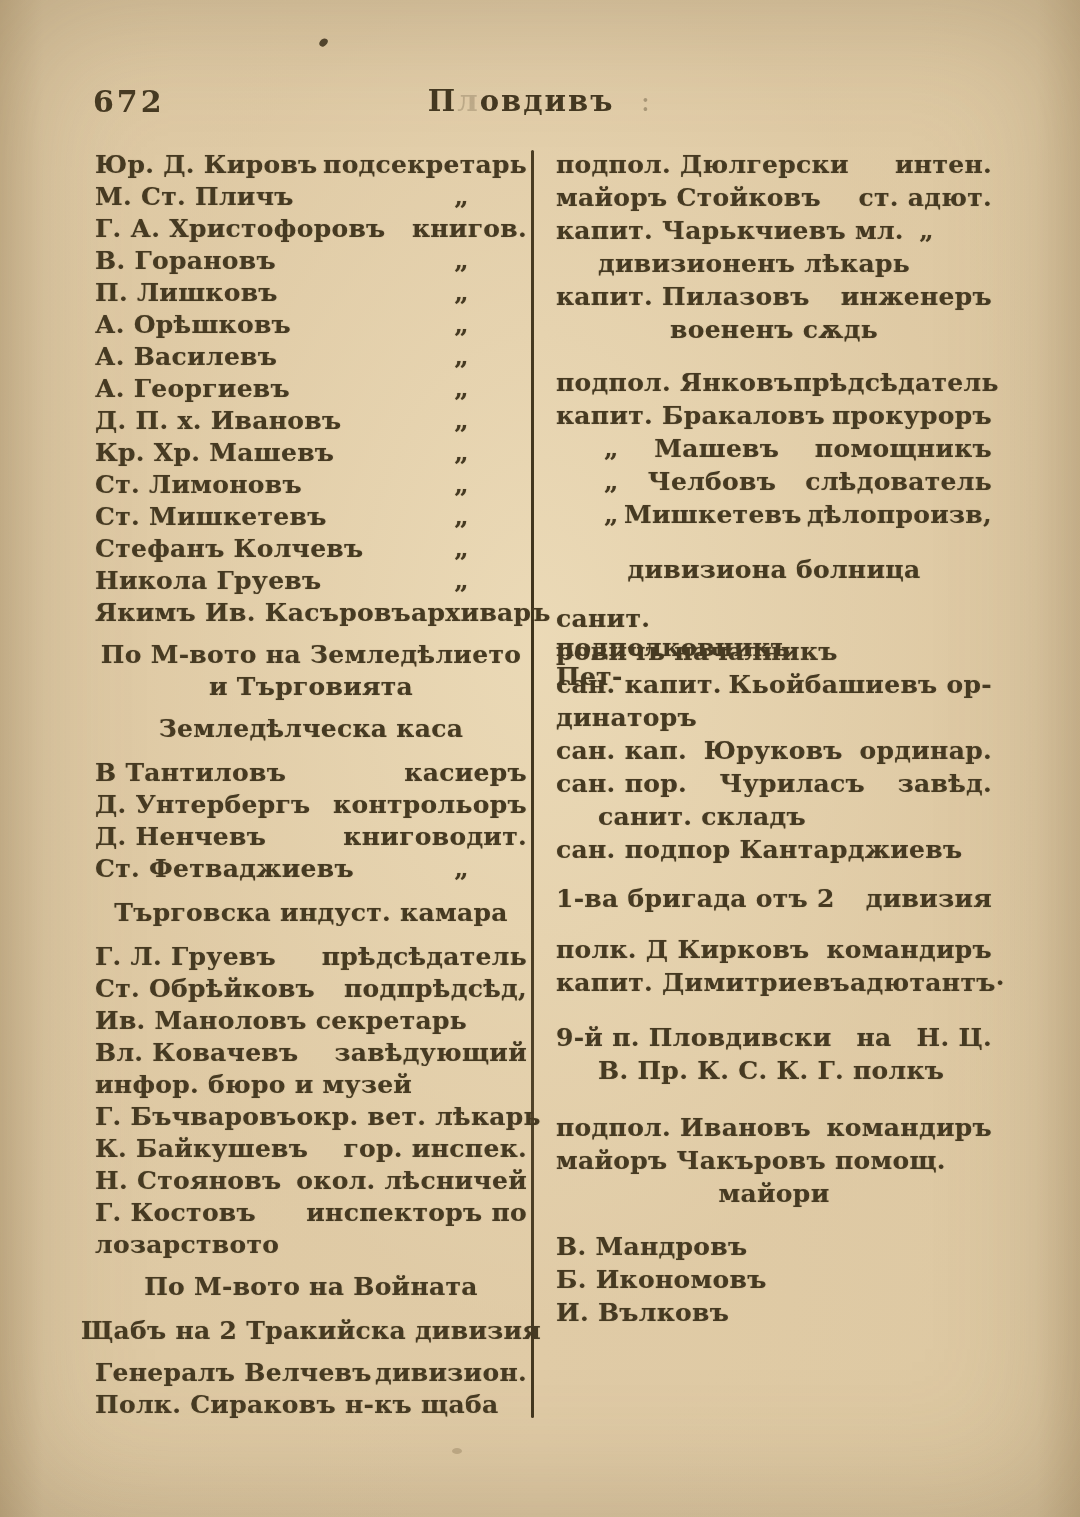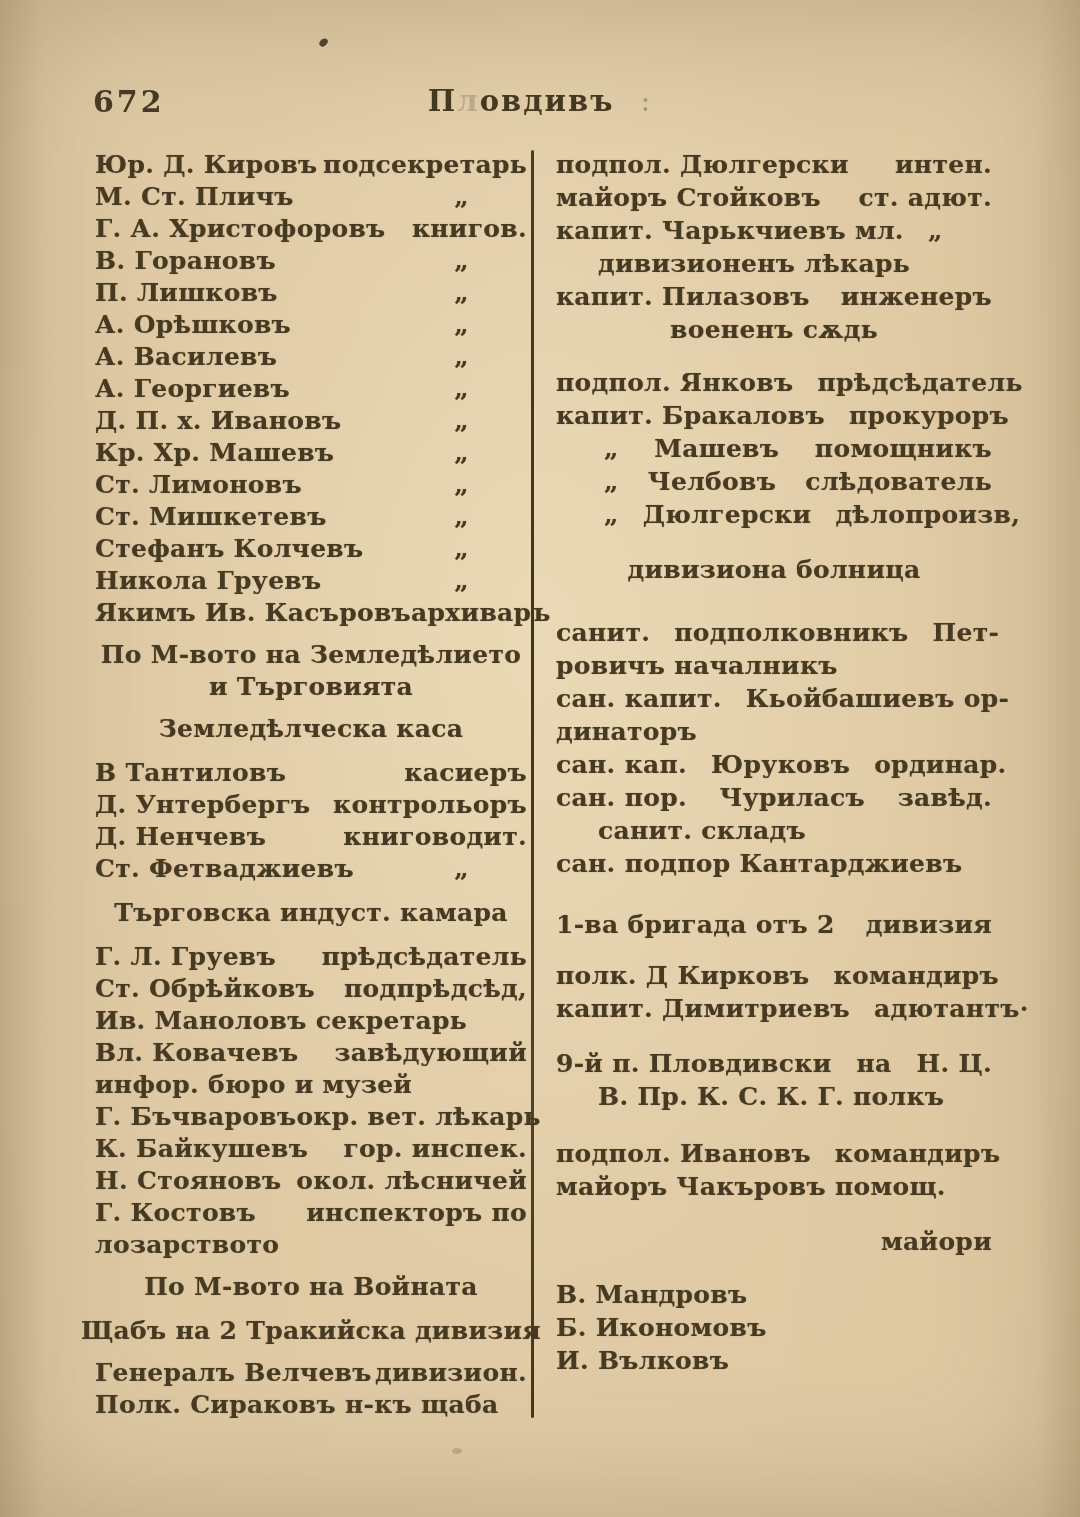--- a/index.html
+++ b/index.html
@@ -14,21 +14,21 @@
   .header{position:absolute;top:84px;left:0;width:1080px;height:44px;}
   .pagenum{position:absolute;left:93px;top:0;font-size:30px;font-weight:bold;letter-spacing:3px;color:#463a22;}
   .title{position:absolute;left:0;right:0;top:0;text-align:center;font-size:29px;font-weight:bold;letter-spacing:2px;color:#443821;}
   .faded{opacity:0.22;}
   .mark{margin-left:26px;opacity:0.35;font-weight:normal;}
   .divider{position:absolute;left:531px;top:150px;width:3px;height:1268px;background:linear-gradient(180deg,#4a3d23 0%, #3e331c 40%, #514329 75%, #42361e 100%);border-radius:2px;}
   .col{position:absolute;top:150px;font-size:25px;font-weight:bold;color:#463a22;letter-spacing:0.3px;text-shadow:0 0 1px rgba(72,58,32,0.45);}
   .col-left{left:95px;width:432px;}
   .col-right{left:556px;width:436px;}
   .line{display:flex;justify-content:space-between;align-items:baseline;height:32px;white-space:nowrap;}
-  .col-right .line{height:33px;gap:24px;}
+  .col-right .line{height:33px;}
   .line.c{justify-content:center;}
   .line.l{justify-content:flex-start;}
   .line.i{justify-content:flex-start;padding-left:42px;}
   .line.rowd > .seg:last-child{margin-right:58px;}
   .line.rowi{padding-left:48px;}
   .speck{position:absolute;left:320px;top:38px;width:7px;height:9px;background:rgba(58,46,26,0.85);border-radius:60% 40% 55% 45%;transform:rotate(35deg);}
   .speck2{position:absolute;left:452px;top:1448px;width:10px;height:6px;background:rgba(95,75,45,0.25);border-radius:50%;}
 </style>
 </head>
 <body>
@@ -220,27 +220,27 @@
         <span class="seg">Машевъ</span>
         <span class="seg">помощникъ</span>
       </div>
       <div class="line rowi">
         <span class="seg">„</span>
         <span class="seg">Челбовъ</span>
         <span class="seg">слѣдователь</span>
       </div>
       <div class="line rowi">
         <span class="seg">„</span>
-        <span class="seg">Дюлгерски</span>
+        <span class="seg">Мишкетевъ</span>
         <span class="seg">дѣлопроизв,</span>
       </div>
       <div class="line c" style="margin-top: 22px;">
         <span class="seg">дивизиона болница</span>
       </div>
-      <div class="line row" style="margin-top: 30px;">
+      <div class="line row" style="margin-top: 16px; flex-direction: column;">
         <span class="seg">санит.</span>
         <span class="seg">подполковникъ</span>
         <span class="seg">Пет-</span>
       </div>
       <div class="line l">
         <span class="seg">ровичъ началникъ</span>
       </div>
       <div class="line row">
         <span class="seg">сан. капит.</span>
         <span class="seg">Кьойбашиевъ ор-</span>
@@ -257,21 +257,21 @@
         <span class="seg">сан. пор.</span>
         <span class="seg">Чуриласъ</span>
         <span class="seg">завѣд.</span>
       </div>
       <div class="line i">
         <span class="seg">санит. складъ</span>
       </div>
       <div class="line l">
         <span class="seg">сан. подпор Кантарджиевъ</span>
       </div>
-      <div class="line row" style="margin-top: 28px; text-align: center;">
+      <div class="line row" style="margin-top: 16px; text-align: center;">
         <span class="seg">1-ва бригада отъ 2</span>
         <span class="seg">дивизия</span>
       </div>
       <div class="line row" style="margin-top: 18px;">
         <span class="seg">полк. Д Кирковъ</span>
         <span class="seg">командиръ</span>
       </div>
       <div class="line row">
         <span class="seg">капит. Димитриевъ</span>
         <span class="seg">адютантъ·</span>
@@ -284,21 +284,21 @@
       <div class="line i">
         <span class="seg">В. Пр. К. С. К. Г. полкъ</span>
       </div>
       <div class="line row" style="margin-top: 24px;">
         <span class="seg">подпол. Ивановъ</span>
         <span class="seg">командиръ</span>
       </div>
       <div class="line l">
         <span class="seg">майоръ Чакъровъ помощ.</span>
       </div>
-      <div class="line c" style="margin-top: 22px; justify-content: flex-end;">
+      <div class="line c" style="">
         <span class="seg">майори</span>
       </div>
       <div class="line l" style="margin-top: 20px;">
         <span class="seg">В. Мандровъ</span>
       </div>
       <div class="line l">
         <span class="seg">Б. Икономовъ</span>
       </div>
       <div class="line l">
         <span class="seg">И. Вълковъ</span>

